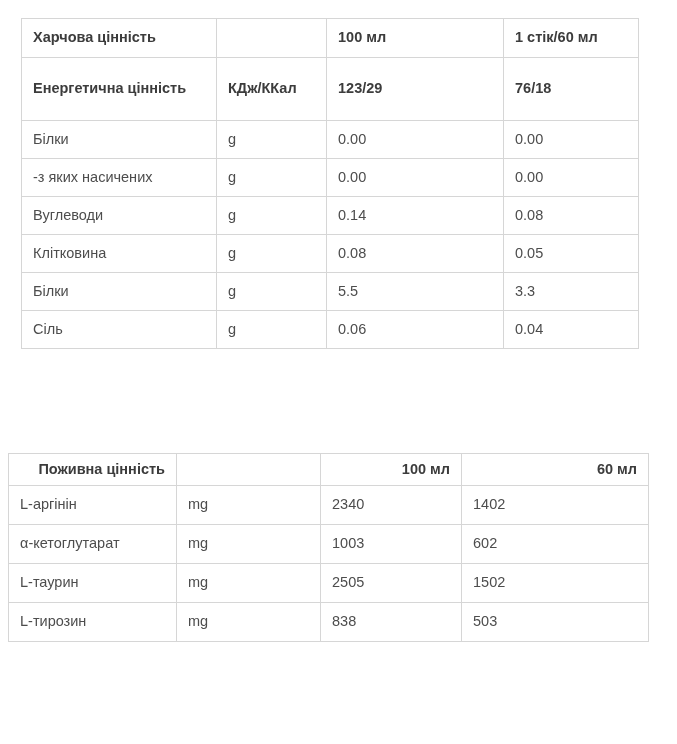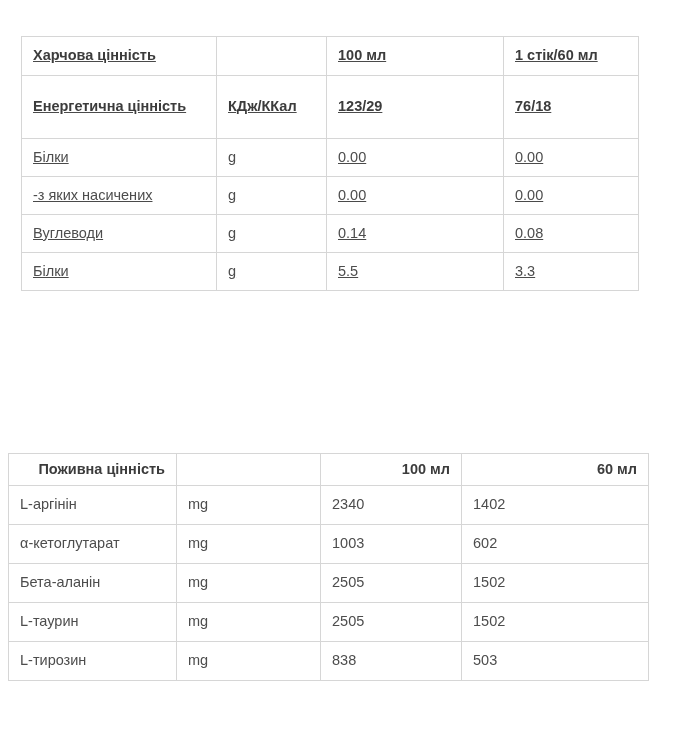--- a/index.html
+++ b/index.html
@@ -35,23 +35,22 @@
   }
 
   .nutrition-table td.head-cell {
     font-weight: bold;
     color: #3c3c3c;
   }
 
   
   #table-nutritional-value {
     left: 21px;
-    top: 36px;
+    top: 18px;
     width: 617px;
-    text-decoration: underline;
   }
   #table-nutritional-value col.c0 { width: 195px; }
   #table-nutritional-value col.c1 { width: 110px; }
   #table-nutritional-value col.c2 { width: 177px; }
   #table-nutritional-value col.c3 { width: 135px; }
 
   #table-nutritional-value tr.row-header td { height: 38px; }
   #table-nutritional-value tr.row-energy  td { height: 62px; }
   #table-nutritional-value tr.row-data    td { height: 37px; }
 
@@ -104,24 +103,36 @@
       <td>0.00</td>
       <td>0.00</td>
     </tr>
     <tr class="row-data">
       <td>Вуглеводи</td>
       <td>g</td>
       <td>0.14</td>
       <td>0.08</td>
     </tr>
     <tr class="row-data">
+      <td>Клітковина</td>
+      <td>g</td>
+      <td>0.08</td>
+      <td>0.05</td>
+    </tr>
+    <tr class="row-data">
       <td>Білки</td>
       <td>g</td>
       <td>5.5</td>
       <td>3.3</td>
+    </tr>
+    <tr class="row-data">
+      <td>Сіль</td>
+      <td>g</td>
+      <td>0.06</td>
+      <td>0.04</td>
     </tr>
   </tbody>
 </table>
 
 <table class="nutrition-table" id="table-nutrient-content">
   <colgroup>
     <col class="c0">
       <col class="c1">
       <col class="c2">
       <col class="c3">
@@ -139,26 +150,20 @@
       <td>2340</td>
       <td>1402</td>
     </tr>
     <tr class="row-data">
       <td>α-кетоглутарат</td>
       <td>mg</td>
       <td>1003</td>
       <td>602</td>
     </tr>
     <tr class="row-data">
-      <td>Бета-аланін</td>
-      <td>mg</td>
-      <td>2505</td>
-      <td>1502</td>
-    </tr>
-    <tr class="row-data">
       <td>L-таурин</td>
       <td>mg</td>
       <td>2505</td>
       <td>1502</td>
     </tr>
     <tr class="row-data">
       <td>L-тирозин</td>
       <td>mg</td>
       <td>838</td>
       <td>503</td>

